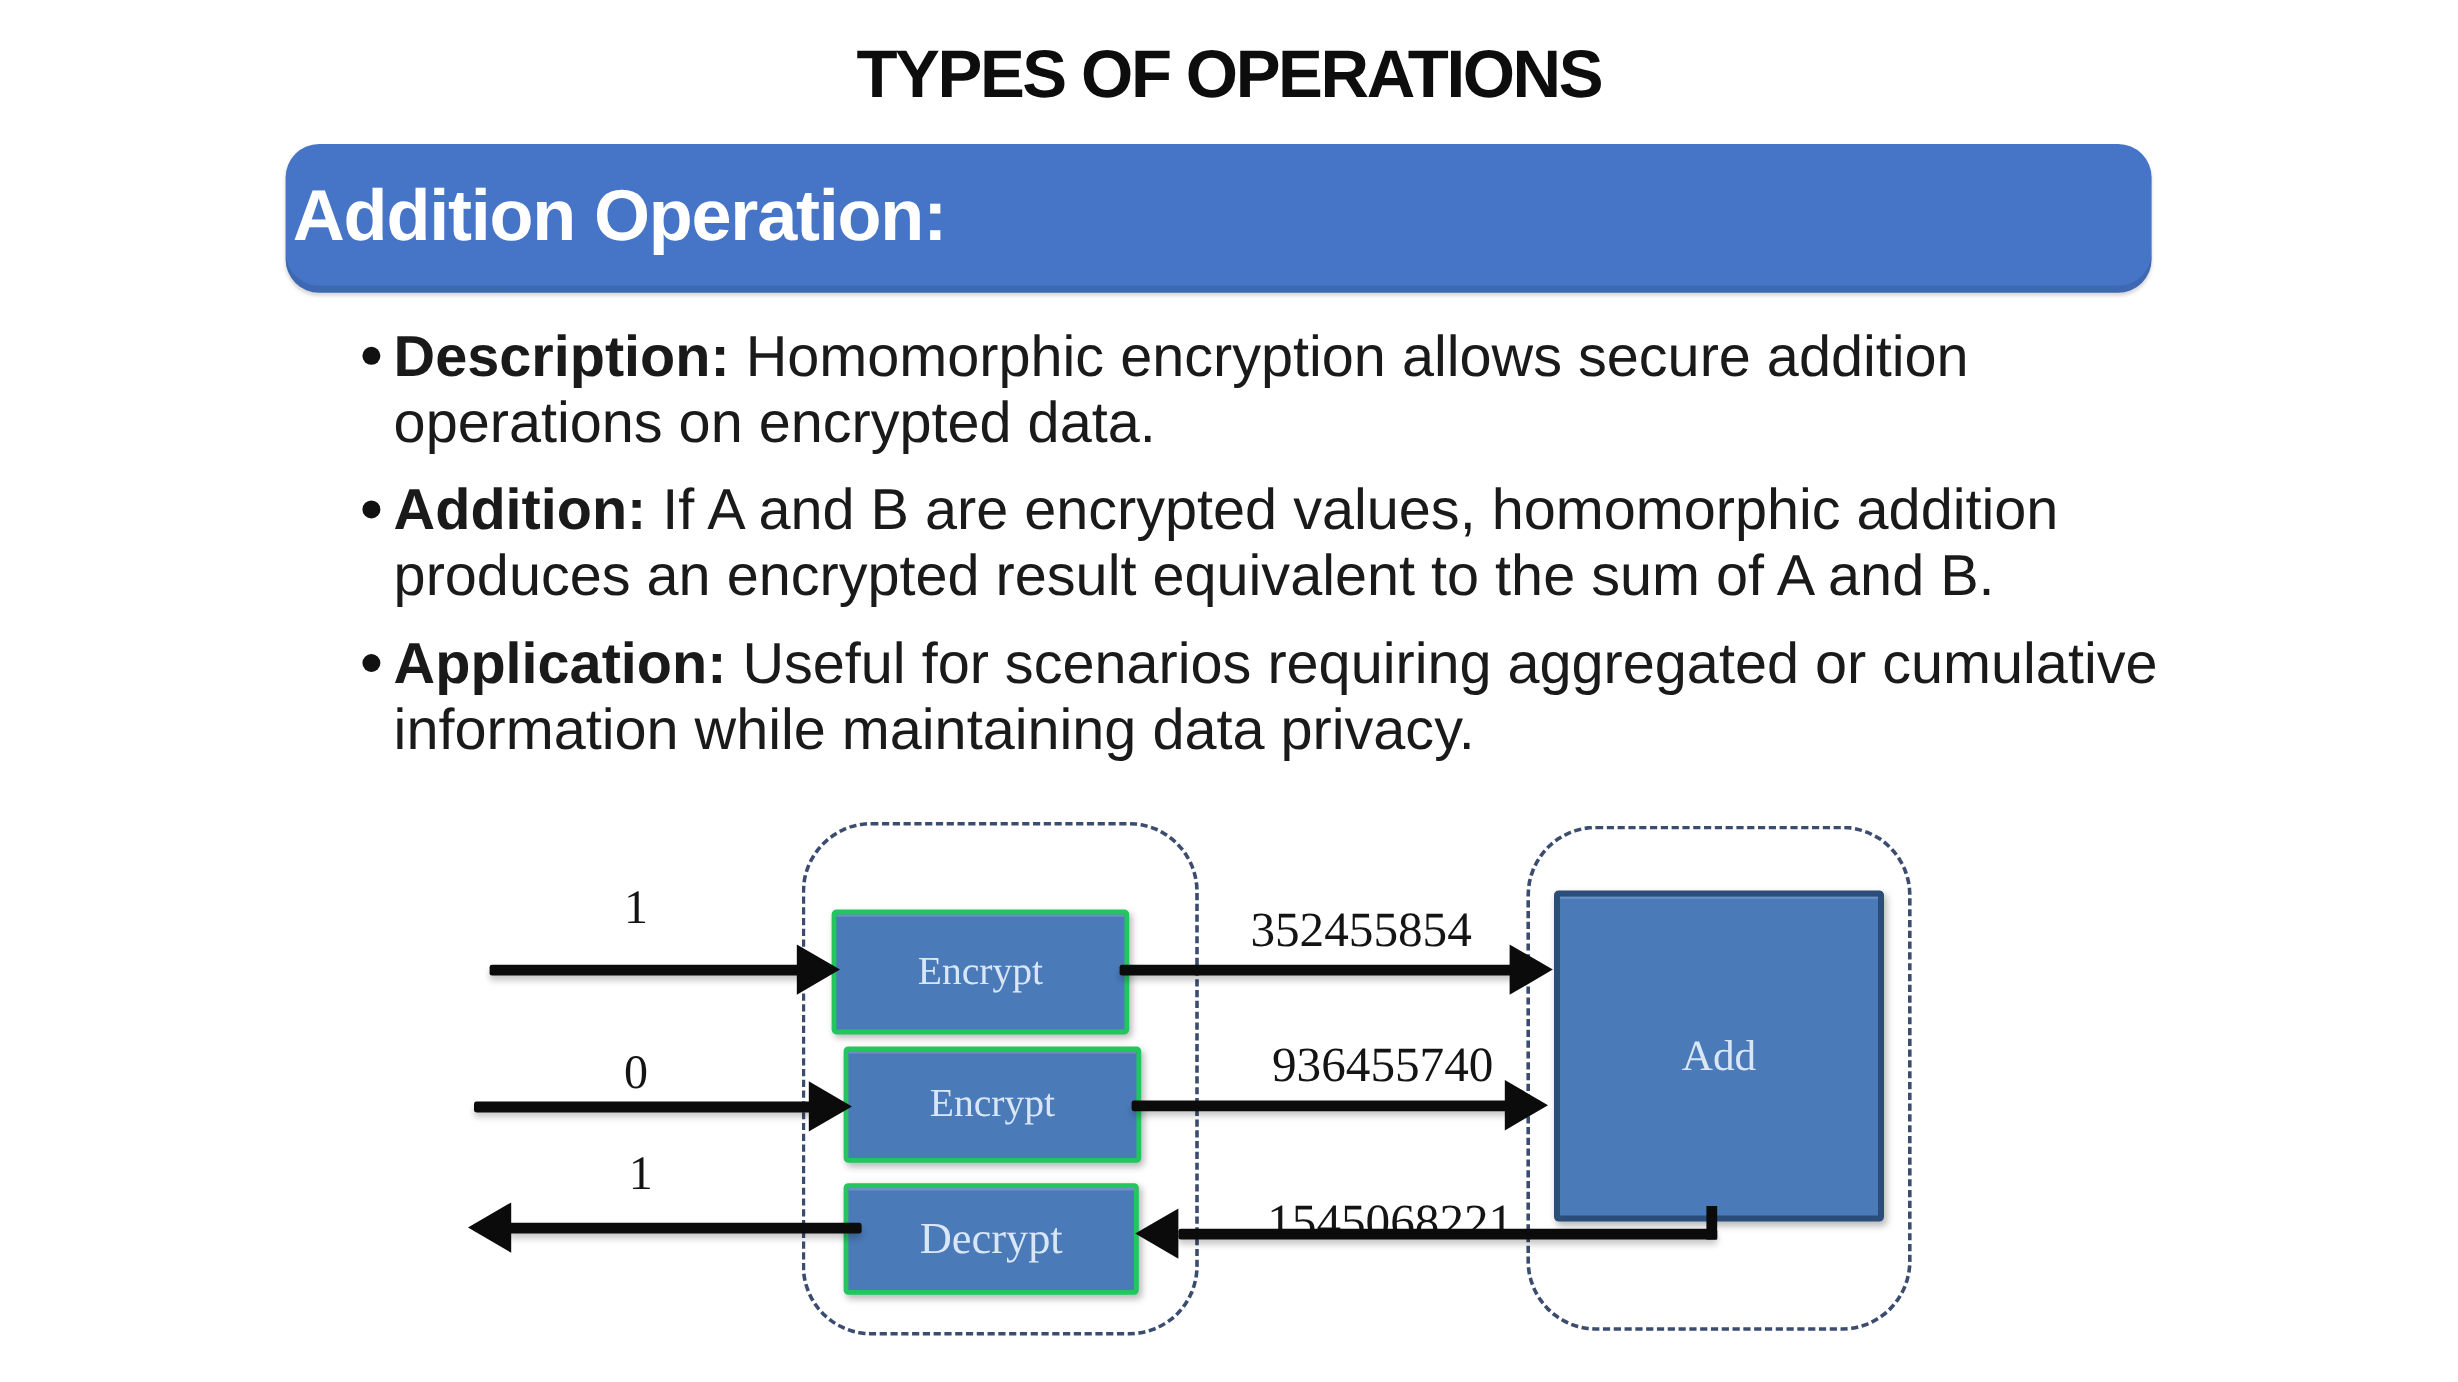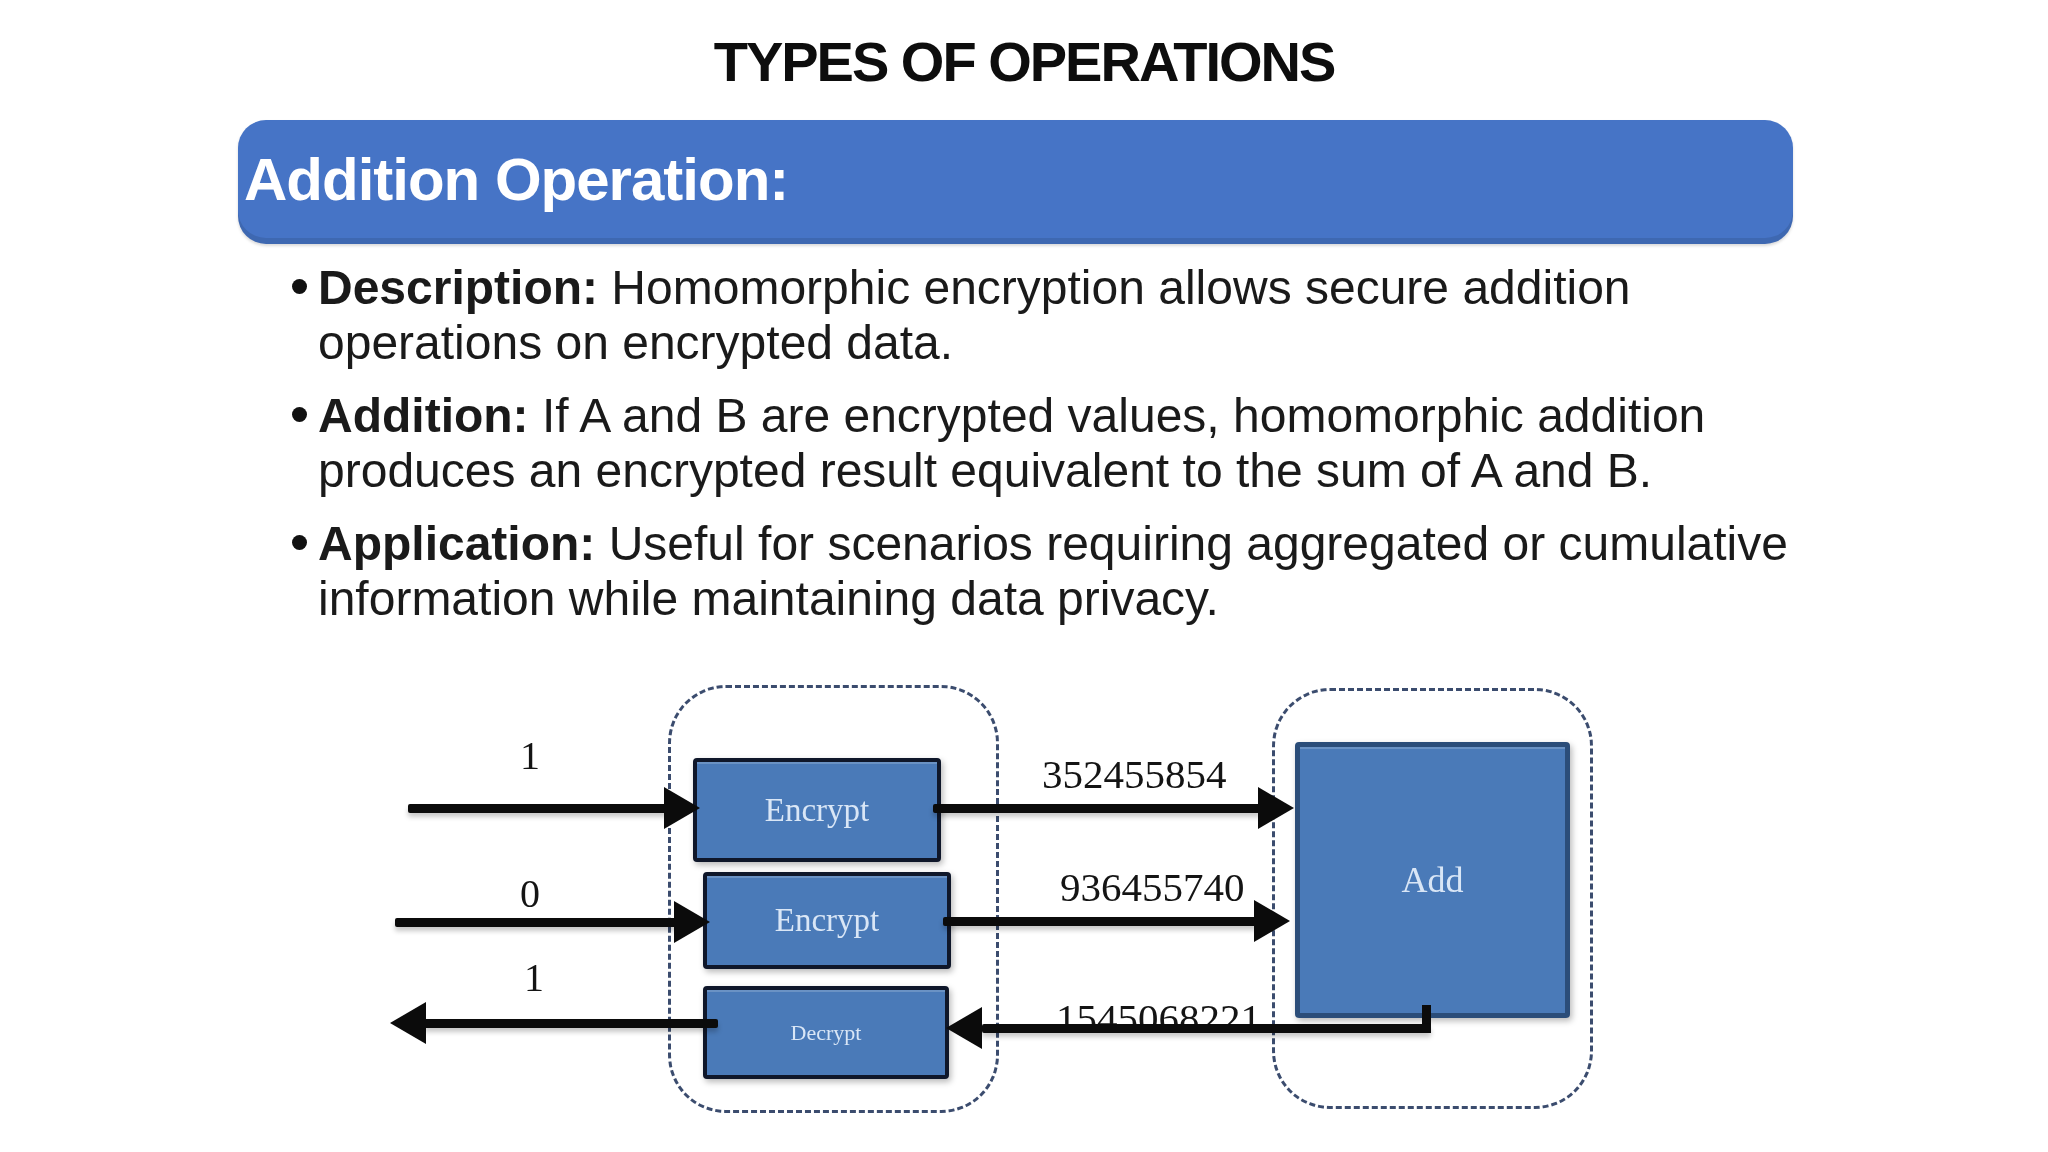--- a/index.html
+++ b/index.html
@@ -19,44 +19,44 @@
     box-shadow:inset 0 -6px 0 rgba(0,0,0,.10), 0 2px 3px rgba(0,0,0,.15);
     display:flex;align-items:center;
   }
   .header-bar .header-text{
     padding-left:6px;padding-bottom:6px;color:#ffffff;
     font-size:60px;font-weight:700;letter-spacing:-1px;
   }
   
   .bullets{
     position:absolute;left:284px;top:252px;width:1520px;
-    list-style:none;margin:8px;padding:0;
+    list-style:none;margin:18px;padding:0;
     font-size:48px;line-height:55px;color:#1a1a1a;
   }
   .bullets li{position:relative;padding-left:26px;margin-bottom:18px;}
   .bullets .dot{
     position:absolute;left:0;top:19px;width:15px;height:15px;border-radius:50%;
     background:#111111;
   }
   .bullets .lead{font-weight:700;}
   
   .dashed{
     position:absolute;border:3px dashed #3b4c6e;border-radius:58px;background:transparent;
   }
   .dashed.left-zone{left:668px;top:685px;width:325px;height:422px;}
   .dashed.right-zone{left:1272px;top:688px;width:315px;height:415px;}
   .dbox{
-    position:absolute;background:#4a7ab8;border:4px solid #0f172a;border-radius:4px;
+    position:absolute;background:#4a7ab8;border:4px solid #22c55e;border-radius:4px;
     display:flex;align-items:center;justify-content:center;
     box-shadow:2px 3px 6px rgba(0,0,0,.28), inset 0 2px 0 rgba(255,255,255,.18);
     font-family:"Liberation Serif",serif;color:#d9e6f6;
   }
   .dbox.encrypt1{left:693px;top:758px;width:240px;height:96px;font-size:33px;}
   .dbox.encrypt2{left:703px;top:872px;width:240px;height:89px;font-size:33px;}
-  .dbox.decrypt {left:703px;top:986px;width:238px;height:85px;font-size:22px;}
+  .dbox.decrypt {left:703px;top:986px;width:238px;height:85px;font-size:37px;}
   .dbox.add     {left:1295px;top:742px;width:265px;height:266px;font-size:36px;border-color:#2b4d79;border-width:5px;align-items:center;}
   .shaft{position:absolute;height:9px;background:#0b0b0b;border-radius:2px;
          box-shadow:0 4px 5px rgba(0,0,0,.22);z-index:6;}
   .vshaft{position:absolute;width:9px;background:#0b0b0b;z-index:6;}
   .head-r{position:absolute;width:0;height:0;z-index:6;
           border-left:36px solid #0b0b0b;border-top:21px solid transparent;border-bottom:21px solid transparent;}
   .head-l{position:absolute;width:0;height:0;z-index:6;
           border-right:36px solid #0b0b0b;border-top:21px solid transparent;border-bottom:21px solid transparent;}
   .num-label{
     position:absolute;font-family:"Liberation Serif",serif;color:#141414;z-index:3;white-space:nowrap;

